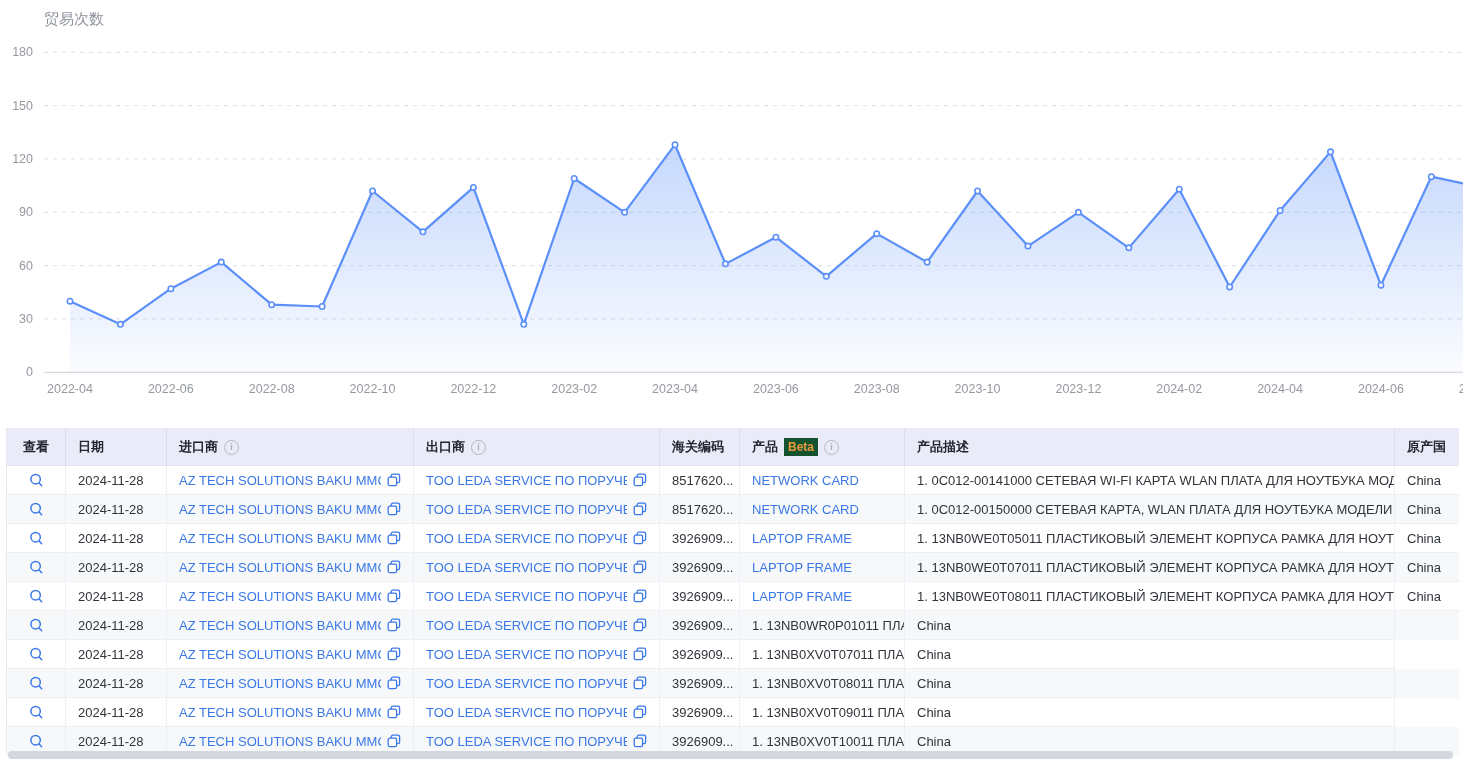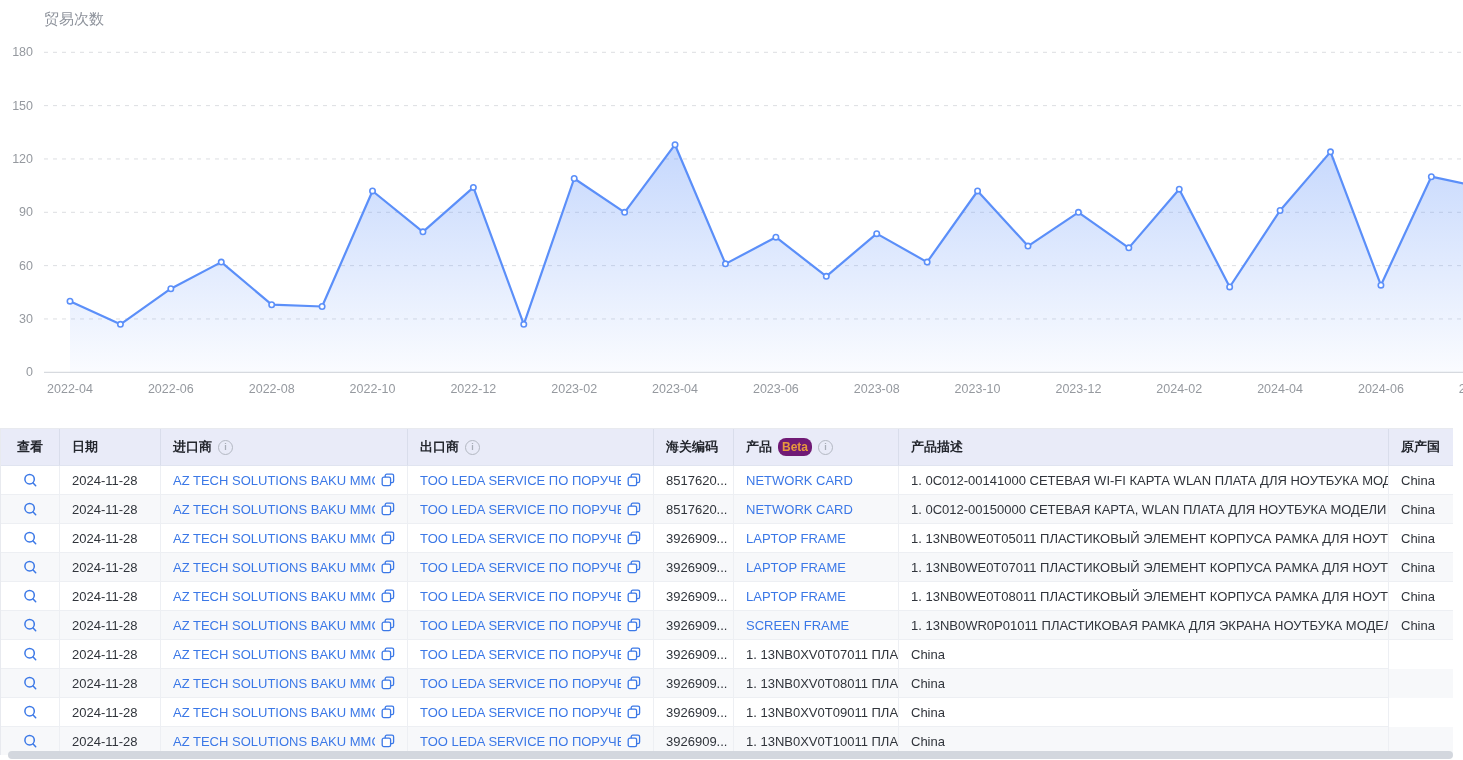--- a/index.html
+++ b/index.html
@@ -4,40 +4,40 @@
 <style>
   html,body{margin:0;padding:0;background:#fff;}
   .screen{
     position:relative;width:1463px;height:760px;overflow:hidden;background:#fff;
     font-family:"Liberation Sans","DejaVu Sans",sans-serif;
   }
   
   .chart-wrap{position:absolute;left:0;top:0;width:1463px;height:400px;}
   .chart-title{position:absolute;left:44px;top:10px;font-size:15px;color:#8d929b;}
   
-  .table{position:absolute;left:0;top:428px;width:1453px;height:327px;overflow:hidden;
+  .table{position:absolute;left:6px;top:428px;width:1453px;height:327px;overflow:hidden;
          border-left:1px solid #e8eaef;border-top:1px solid #e8eaef;box-sizing:border-box;}
   .thead,.tr{display:grid;grid-template-columns:59px 101px 247px 246px 80px 165px 490px 120px;}
   .thead{height:37px;background:#e9ebf8;}
   .th{display:flex;align-items:center;padding:6px 12px;font-size:13px;font-weight:600;color:#23262d;
       border-right:1px solid #d9ddeb;border-bottom:1px solid #e0e4f0;box-sizing:border-box;
       white-space:nowrap;overflow:hidden;}
   .th.center{justify-content:center;padding:0;}
   .tr{height:29px;background:#fff;}
   .tr:nth-child(even){background:#f7f8fa;}
   .td{display:flex;align-items:center;padding:0 12px;font-size:13px;color:#30343b;
       border-right:1px solid #edeff3;border-bottom:1px solid #edeff3;box-sizing:border-box;
       white-space:nowrap;overflow:hidden;}
   .td.center{justify-content:center;padding:0;cursor:pointer;}
   .link{color:#3b78e7;text-decoration:none;cursor:pointer;overflow:hidden;white-space:nowrap;}
   .copy{flex:0 0 auto;margin-left:6px;cursor:pointer;}
   .info{display:inline-flex;align-items:center;justify-content:center;margin-left:6px;
         width:13px;height:13px;border:1px solid #b3b8c2;border-radius:50%;
         font-size:9px;font-style:normal;color:#a9aeb8;flex:0 0 auto;}
-  .beta{margin-left:6px;padding:0 4px;background:#701a75;color:#e8993c;border-radius:8px;
+  .beta{margin-left:6px;padding:0 4px;background:#14532d;color:#e8993c;border-radius:0;
         font-size:12px;font-weight:600;line-height:18px;flex:0 0 auto;text-align:center;}
   .hscroll{position:absolute;left:8px;bottom:1px;width:1445px;height:8px;background:#d3d7de;border-radius:4px;cursor:pointer;}
 </style>
 </head>
 <body>
 
 <div class="screen">
 
   <div class="chart-wrap">
     <div class="chart-title">贸易次数</div>
@@ -361,23 +361,20 @@
             <span class="link">TOO LEDA SERVICE ПО ПОРУЧЕН...</span>
             <svg class="copy" width="14" height="14" viewBox="0 0 14 14" fill="none">
               <rect x="4.2" y="1.2" width="8.4" height="8.4" rx="1.6" stroke="#3b78e7" stroke-width="1.3"></rect>
               <rect x="1.2" y="4.2" width="8.4" height="8.4" rx="1.6" fill="#fff" stroke="#3b78e7" stroke-width="1.3"></rect>
             </svg>
           </div>
           <div class="td">
             <span>3926909...</span>
           </div>
           <div class="td">
-            <span class="link">SCREEN FRAME</span>
-          </div>
-          <div class="td">
             <span>1. 13NB0WR0P01011 ПЛАСТИКОВАЯ РАМКА ДЛЯ ЭКРАНА НОУТБУКА МОДЕЛ...</span>
           </div>
           <div class="td">
             <span>China</span>
           </div>
         </div>
         <div class="tr">
           <div class="td center">
             <span style="display:inline-flex">
               <svg width="15" height="15" viewBox="0 0 15 15" fill="none">

